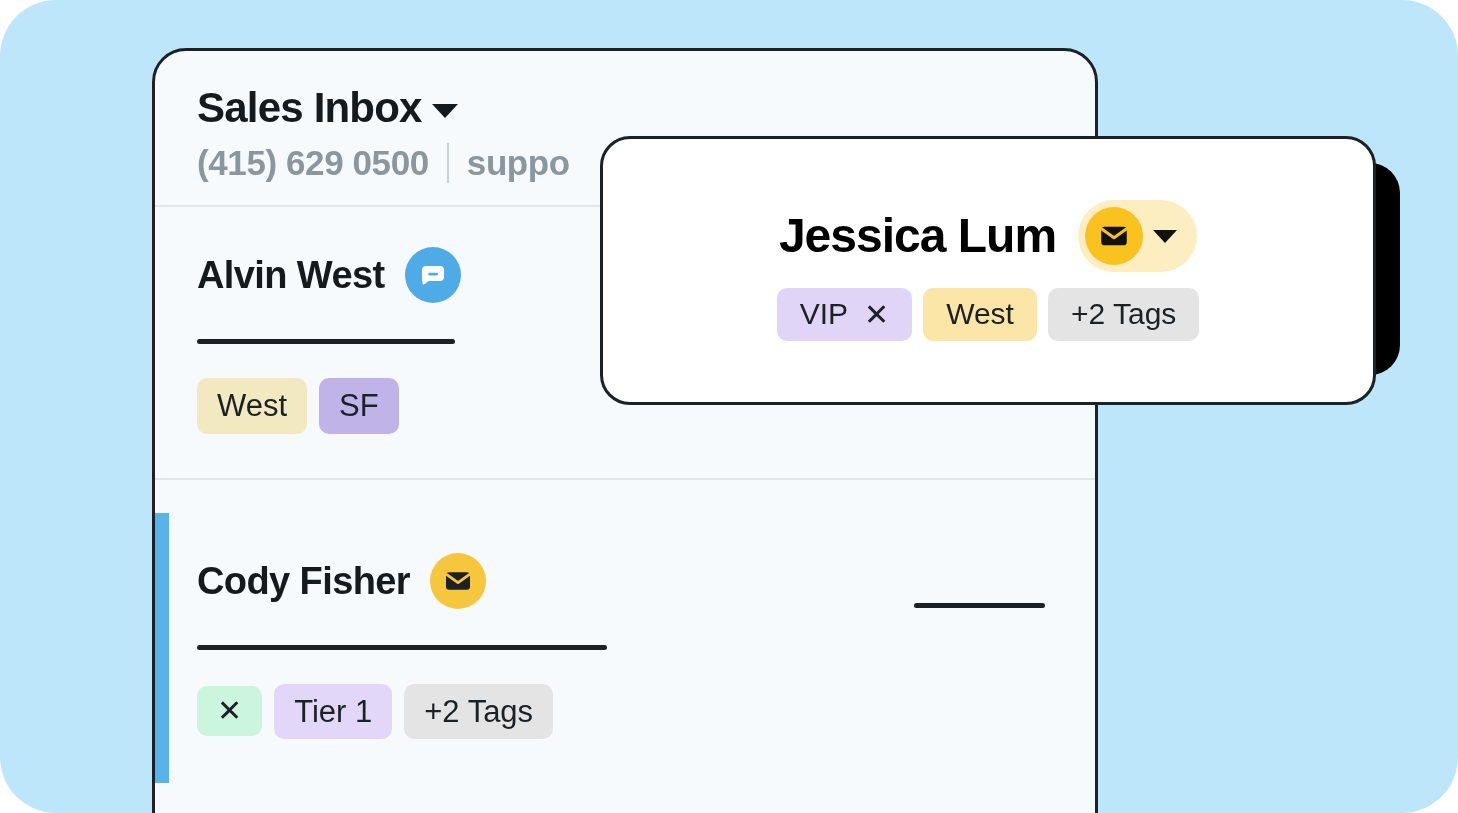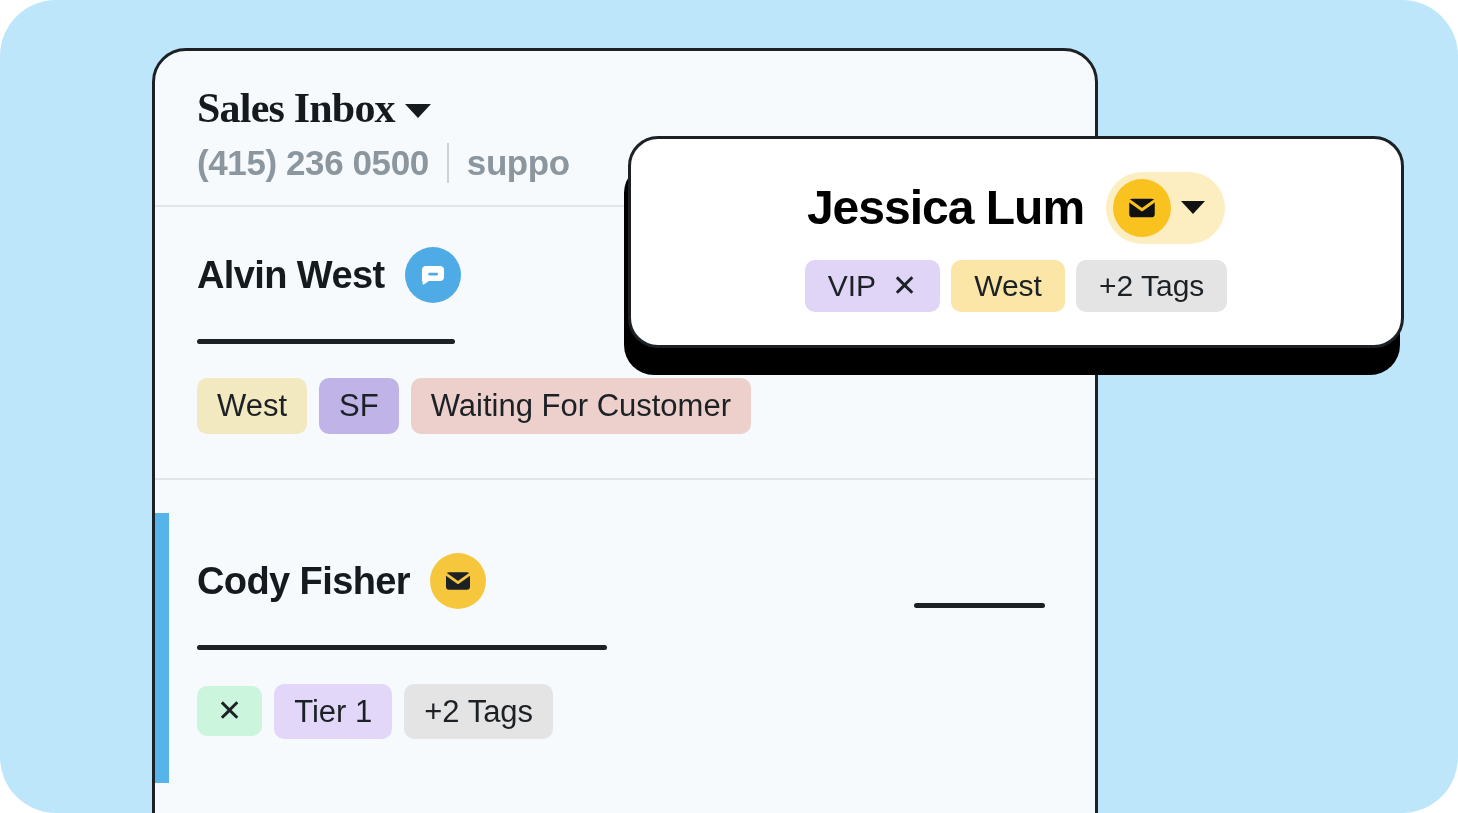--- a/index.html
+++ b/index.html
@@ -42,21 +42,20 @@
   }
 
   
   .panel-header {
     padding: 36px 0 22px 42px;
   }
   .inbox-title-row {
     display: flex;
     align-items: center;
     gap: 10px;
-    font-family: Liberation Serif, serif;
   }
   .inbox-title {
     font-size: 42px;
     font-weight: 700;
     color: #151a1f;
     letter-spacing: -0.8px;
     line-height: 1;
   }
   .caret-down {
     width: 0;
@@ -183,24 +182,24 @@
     position: absolute;
     left: 624px;
     top: 163px;
     width: 776px;
     height: 212px;
     background: #000000;
     border-radius: 30px;
   }
   #contact-card {
     position: absolute;
-    left: 628px;
+    left: 600px;
     top: 136px;
     width: 776px;
-    height: 212px;
+    height: 269px;
     background: #ffffff;
     border: 3px solid #1c2126;
     border-radius: 30px;
     box-sizing: border-box;
     display: flex;
     flex-direction: column;
     align-items: center;
     justify-content: center;
   }
   .card-name-row {
@@ -249,21 +248,21 @@
 <div id="canvas">
 
   <div id="inbox-panel">
 
     <div class="panel-header">
       <div class="inbox-title-row">
         <span class="inbox-title">Sales Inbox</span>
         <span class="caret-down"></span>
       </div>
       <div class="inbox-sub">
-        <span>(415) 236 0500</span>
+        <span>(415) 629 0500</span>
         <span class="sub-sep"></span>
         <span>suppo</span>
       </div>
     </div>
 
     <div class="divider"></div>
 
     <div class="conv-row">
       <div class="conv-top">
         <span class="conv-name">Alvin West</span>
@@ -274,23 +273,20 @@
           </svg>
         </span>
       </div>
       <div class="subject-line w-short"></div>
       <div class="tag-row">
         <span class="tag" style="background:#f2e9c0">
           <span>West</span>
         </span>
         <span class="tag" style="background:#bfb3e8">
           <span>SF</span>
-        </span>
-        <span class="tag" style="background:#edcfcb">
-          <span>Waiting For Customer</span>
         </span>
       </div>
     </div>
 
     <div class="divider"></div>
 
     <div class="conv-row selected">
       <span class="accent-bar"></span>
       <div class="conv-top">
         <span class="conv-name">Cody Fisher</span>

